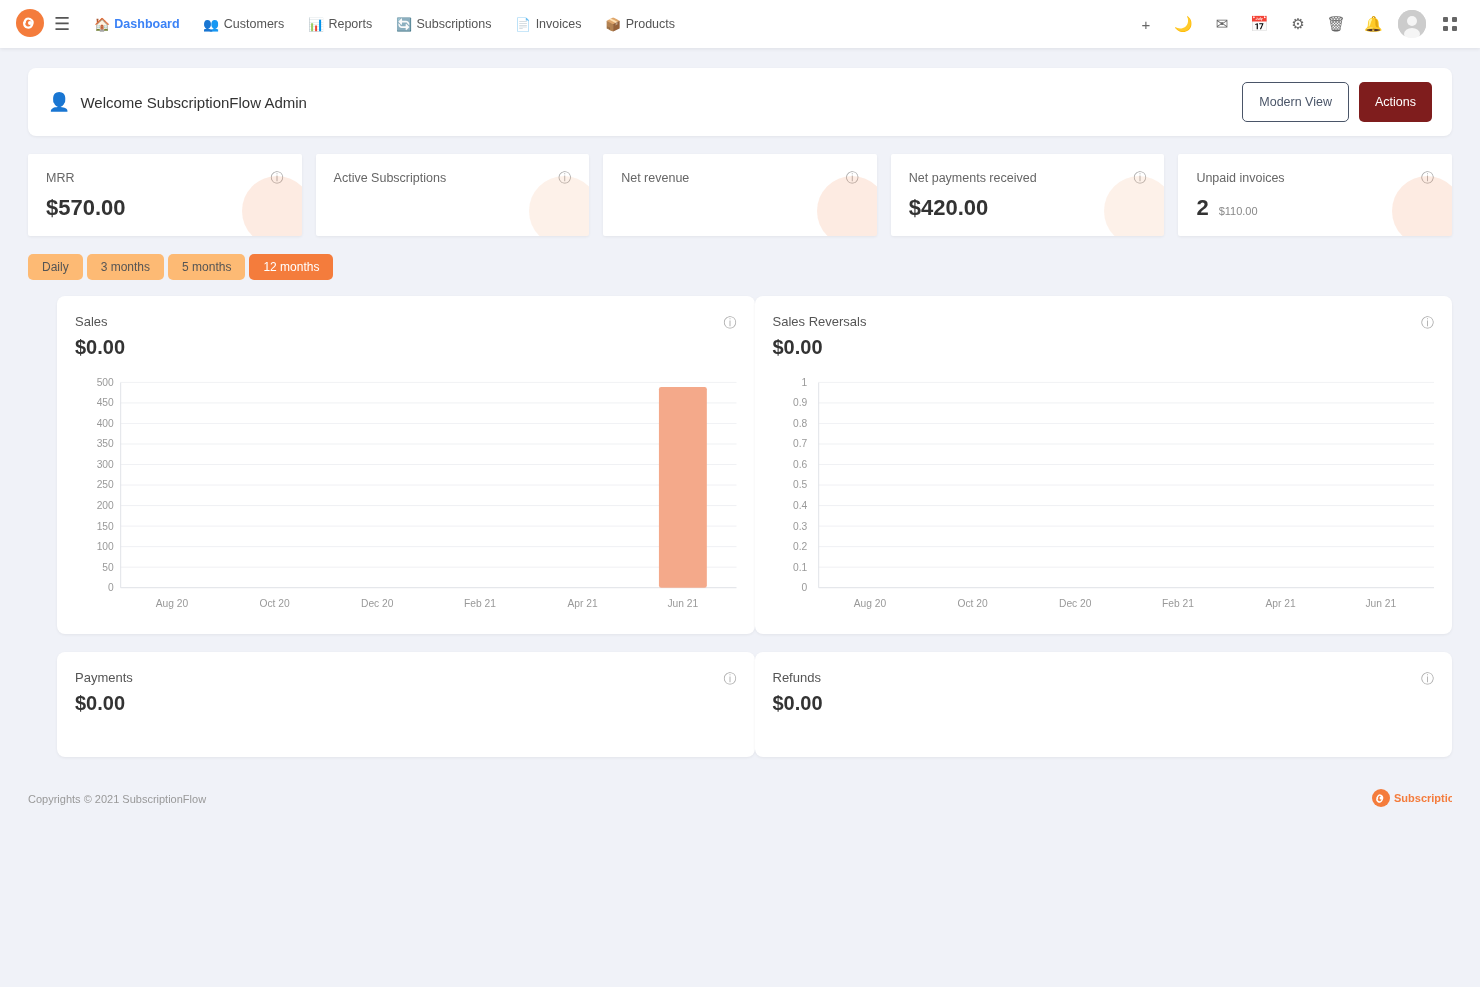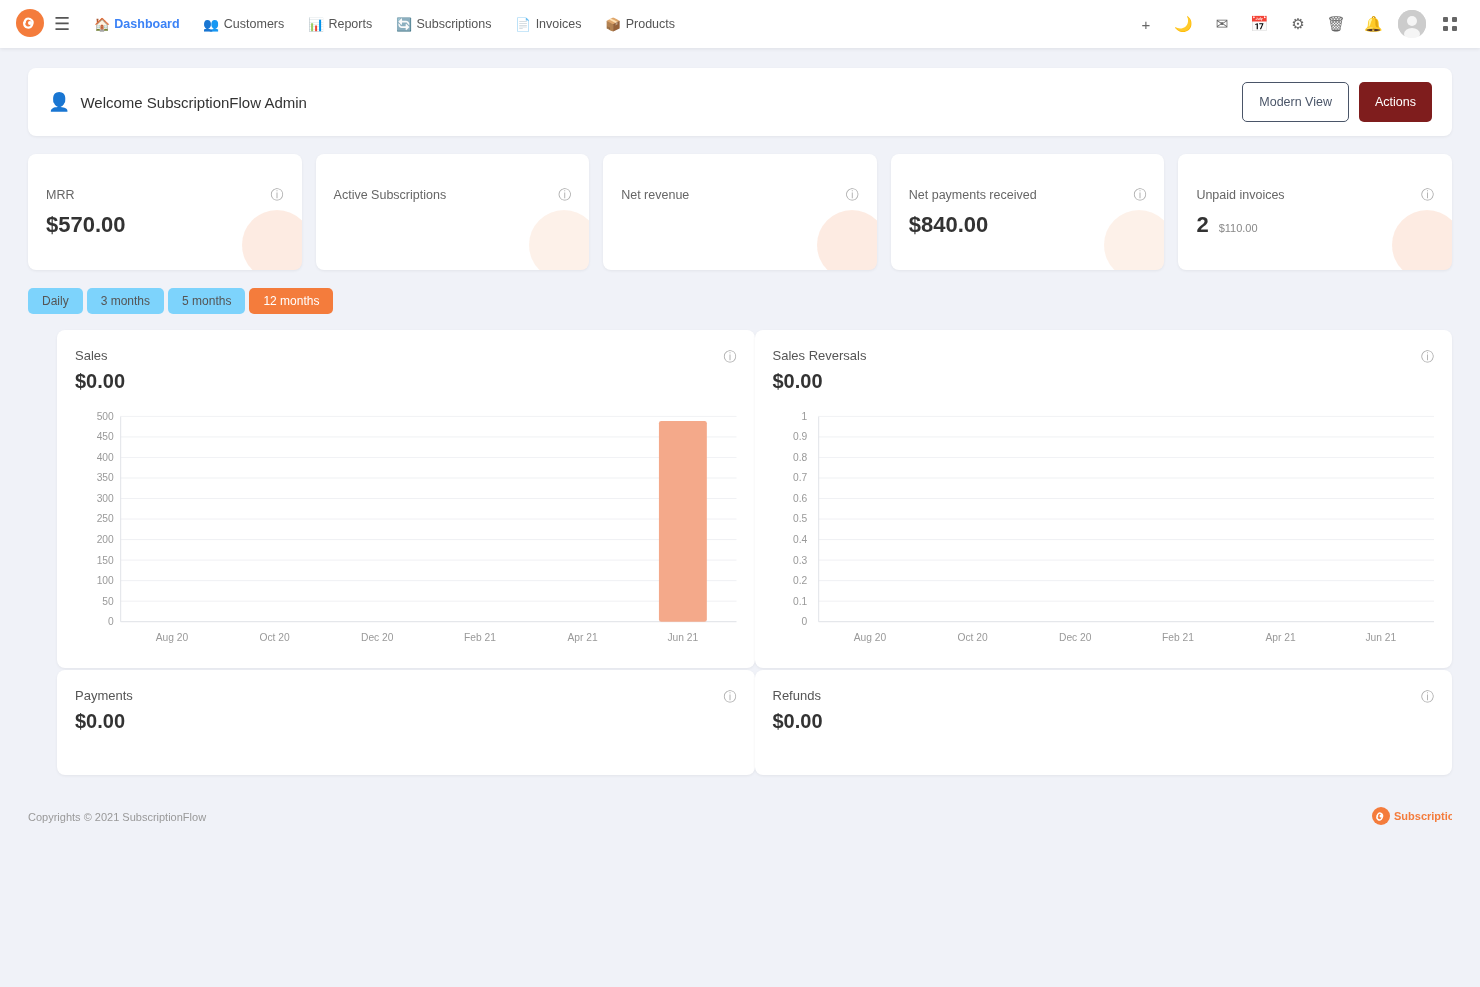--- a/index.html
+++ b/index.html
@@ -51,47 +51,47 @@
       border: 1.5px solid #4a5568; background: #fff; color: #4a5568; font-weight: 500;
     }
     .btn-actions {
       padding: 13px 16px; border-radius: 5px; font-size: 12.5px; cursor: pointer;
       border: none; background: #7f1d1d; color: #fff; font-weight: 500;
     }
 
     
     .stat-cards { display: flex; gap: 14px; margin-bottom: 18px; }
     .stat-card {
-      flex: 1; background: #fff; border-radius: 8px; padding: 32px 18px;
+      flex: 1; background: #fff; border-radius: 2px; padding: 15px 18px;
       box-shadow: 0 1px 3px rgba(0,0,0,0.06); position: relative; overflow: hidden;
       min-width: 0;
     }
     .stat-card-header { display: flex; align-items: center; justify-content: space-between; margin-bottom: 8px; }
     .stat-card-title { font-size: 12.5px; color: #666; font-weight: 500; }
     .stat-card-info { color: #aaa; font-size: 13px; cursor: pointer; }
     .stat-card-value { font-size: 22px; font-weight: 600; color: #333; }
     .stat-card-sub { font-size: 11px; color: #888; margin-left: 6px; }
     .stat-card-bg {
       position: absolute; right: -10px; bottom: -10px;
       width: 70px; height: 70px; border-radius: 50%;
       opacity: 0.15;
     }
     .bg-orange { background: #f47c3c; }
     .bg-peach { background: #f4a26c; }
 
     
     .filter-tabs { display: flex; gap: 4px; margin-bottom: 16px; }
     .filter-tab {
       padding: 6px 14px; border-radius: 5px; font-size: 12px; cursor: pointer;
-      border: none; background: #7dd3fc; color: #555; font-weight: 500;
+      border: none; background: #fdba74; color: #555; font-weight: 500;
     }
     .filter-tab.active { background: #f47c3c; color: #fff; }
 
     
-    .chart-row { display: flex; margin-bottom: 2px; padding-left: 29px; }
+    .chart-row { display: flex; margin-bottom: 18px; padding-left: 29px; }
     .chart-panel {
       flex: 1; background: #fff; border-radius: 8px; padding: 18px 18px 12px;
       box-shadow: 0 1px 3px rgba(0,0,0,0.06); min-width: 0;
     }
     .chart-panel-header { display: flex; align-items: flex-start; justify-content: space-between; margin-bottom: 4px; }
     .chart-panel-title { font-size: 13px; font-weight: 500; color: #555; }
     .chart-panel-info { color: #aaa; font-size: 13px; cursor: pointer; }
     .chart-panel-value { font-size: 20px; font-weight: 600; color: #333; margin-bottom: 12px; }
 
     
@@ -215,21 +215,21 @@
       </div>
       <div class="stat-card-bg bg-orange"></div>
     </div>
 
     <div class="stat-card">
       <div class="stat-card-header">
         <span class="stat-card-title">Net payments received</span>
         <span class="stat-card-info">ⓘ</span>
       </div>
       <div>
-        <span class="stat-card-value">$840.00</span>
+        <span class="stat-card-value">$420.00</span>
       </div>
       <div class="stat-card-bg bg-peach"></div>
     </div>
 
     <div class="stat-card">
       <div class="stat-card-header">
         <span class="stat-card-title">Unpaid invoices</span>
         <span class="stat-card-info">ⓘ</span>
       </div>
       <div style="display:flex;align-items:baseline;gap:4px;">

